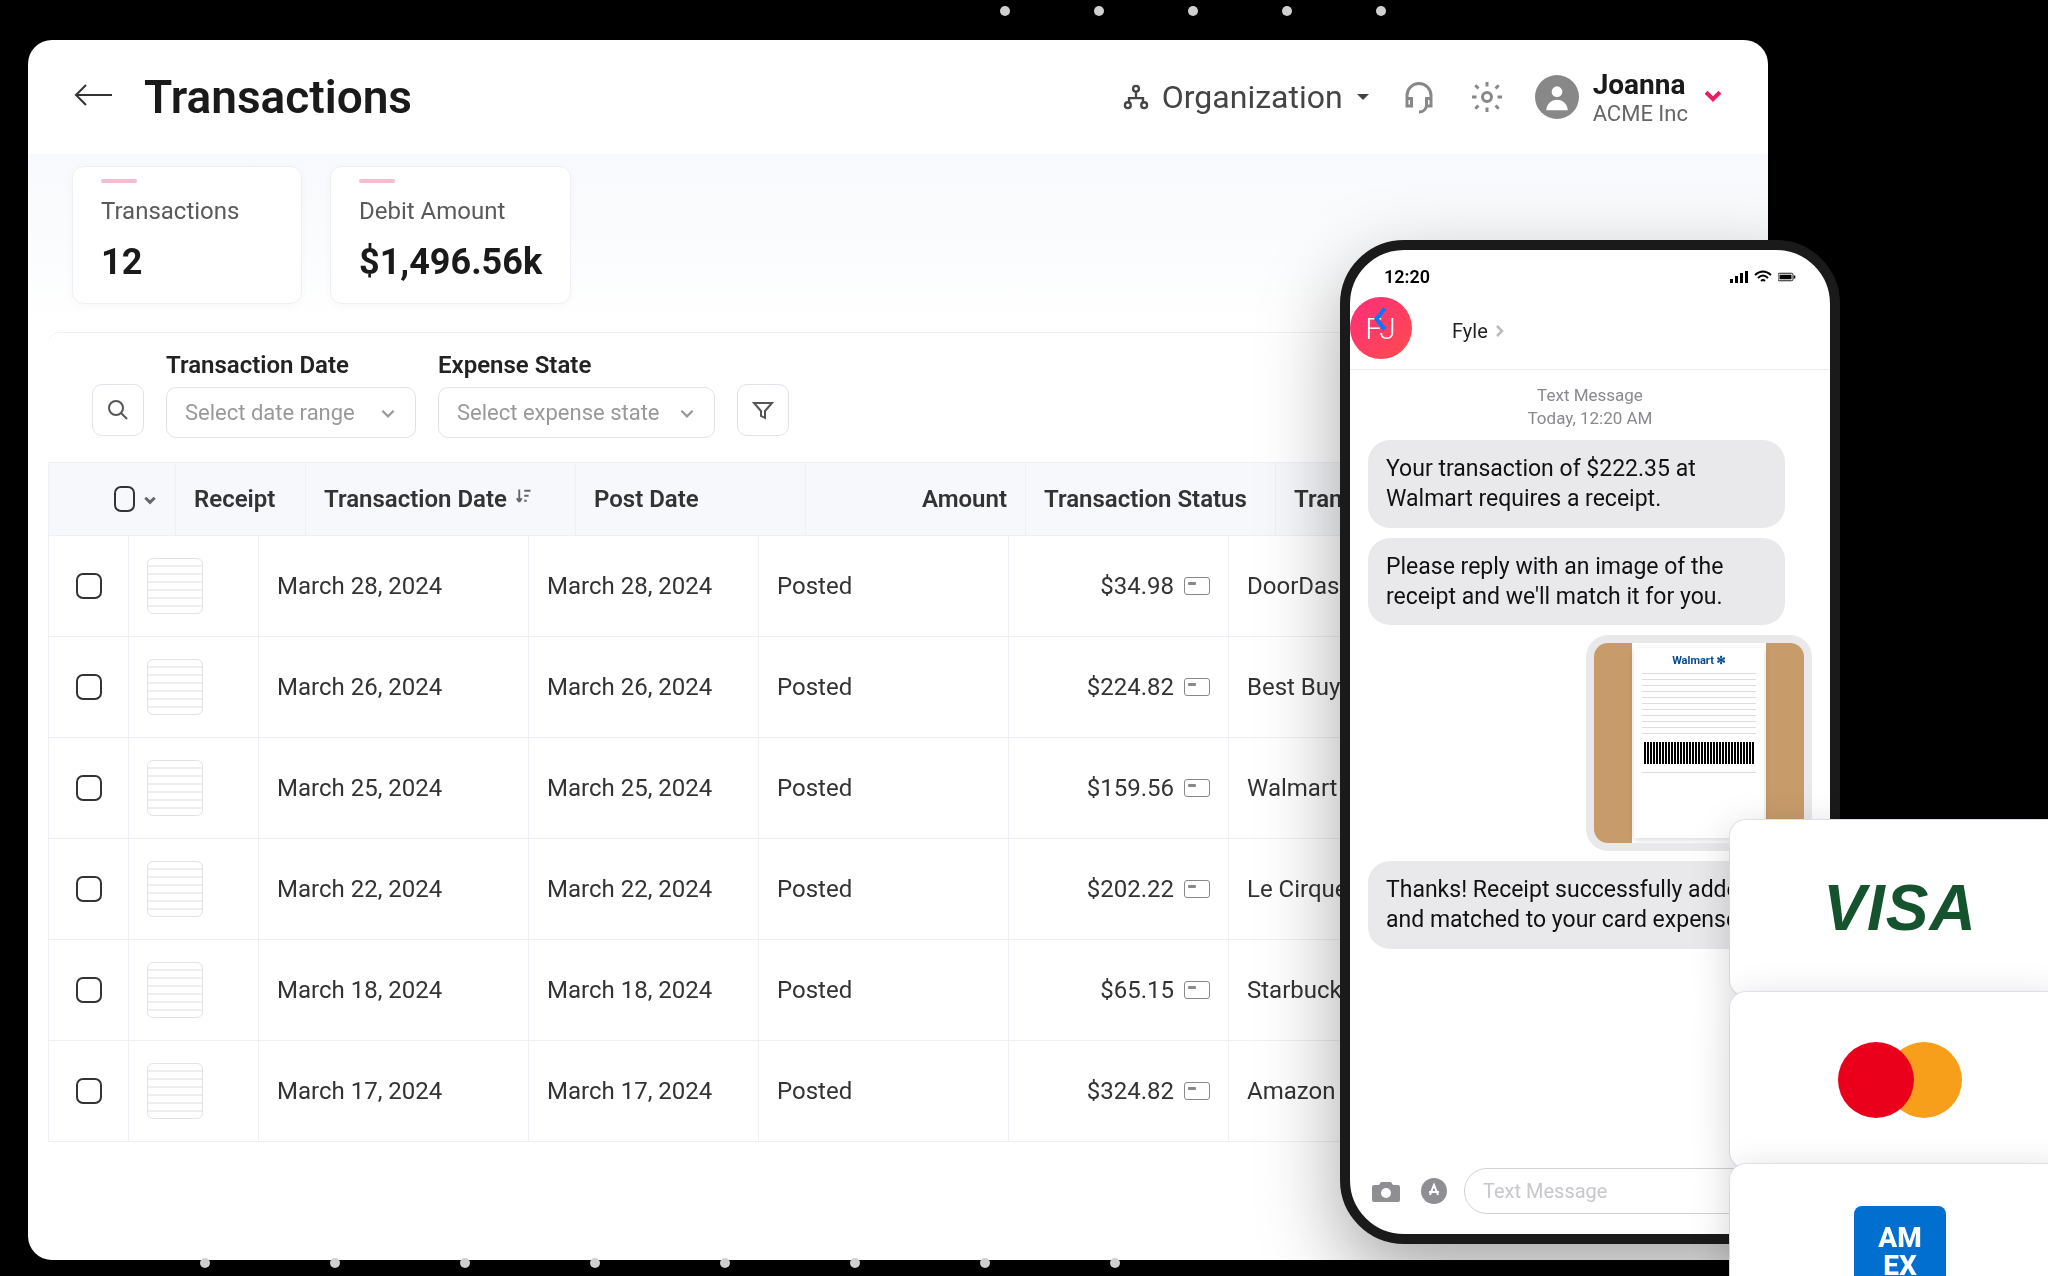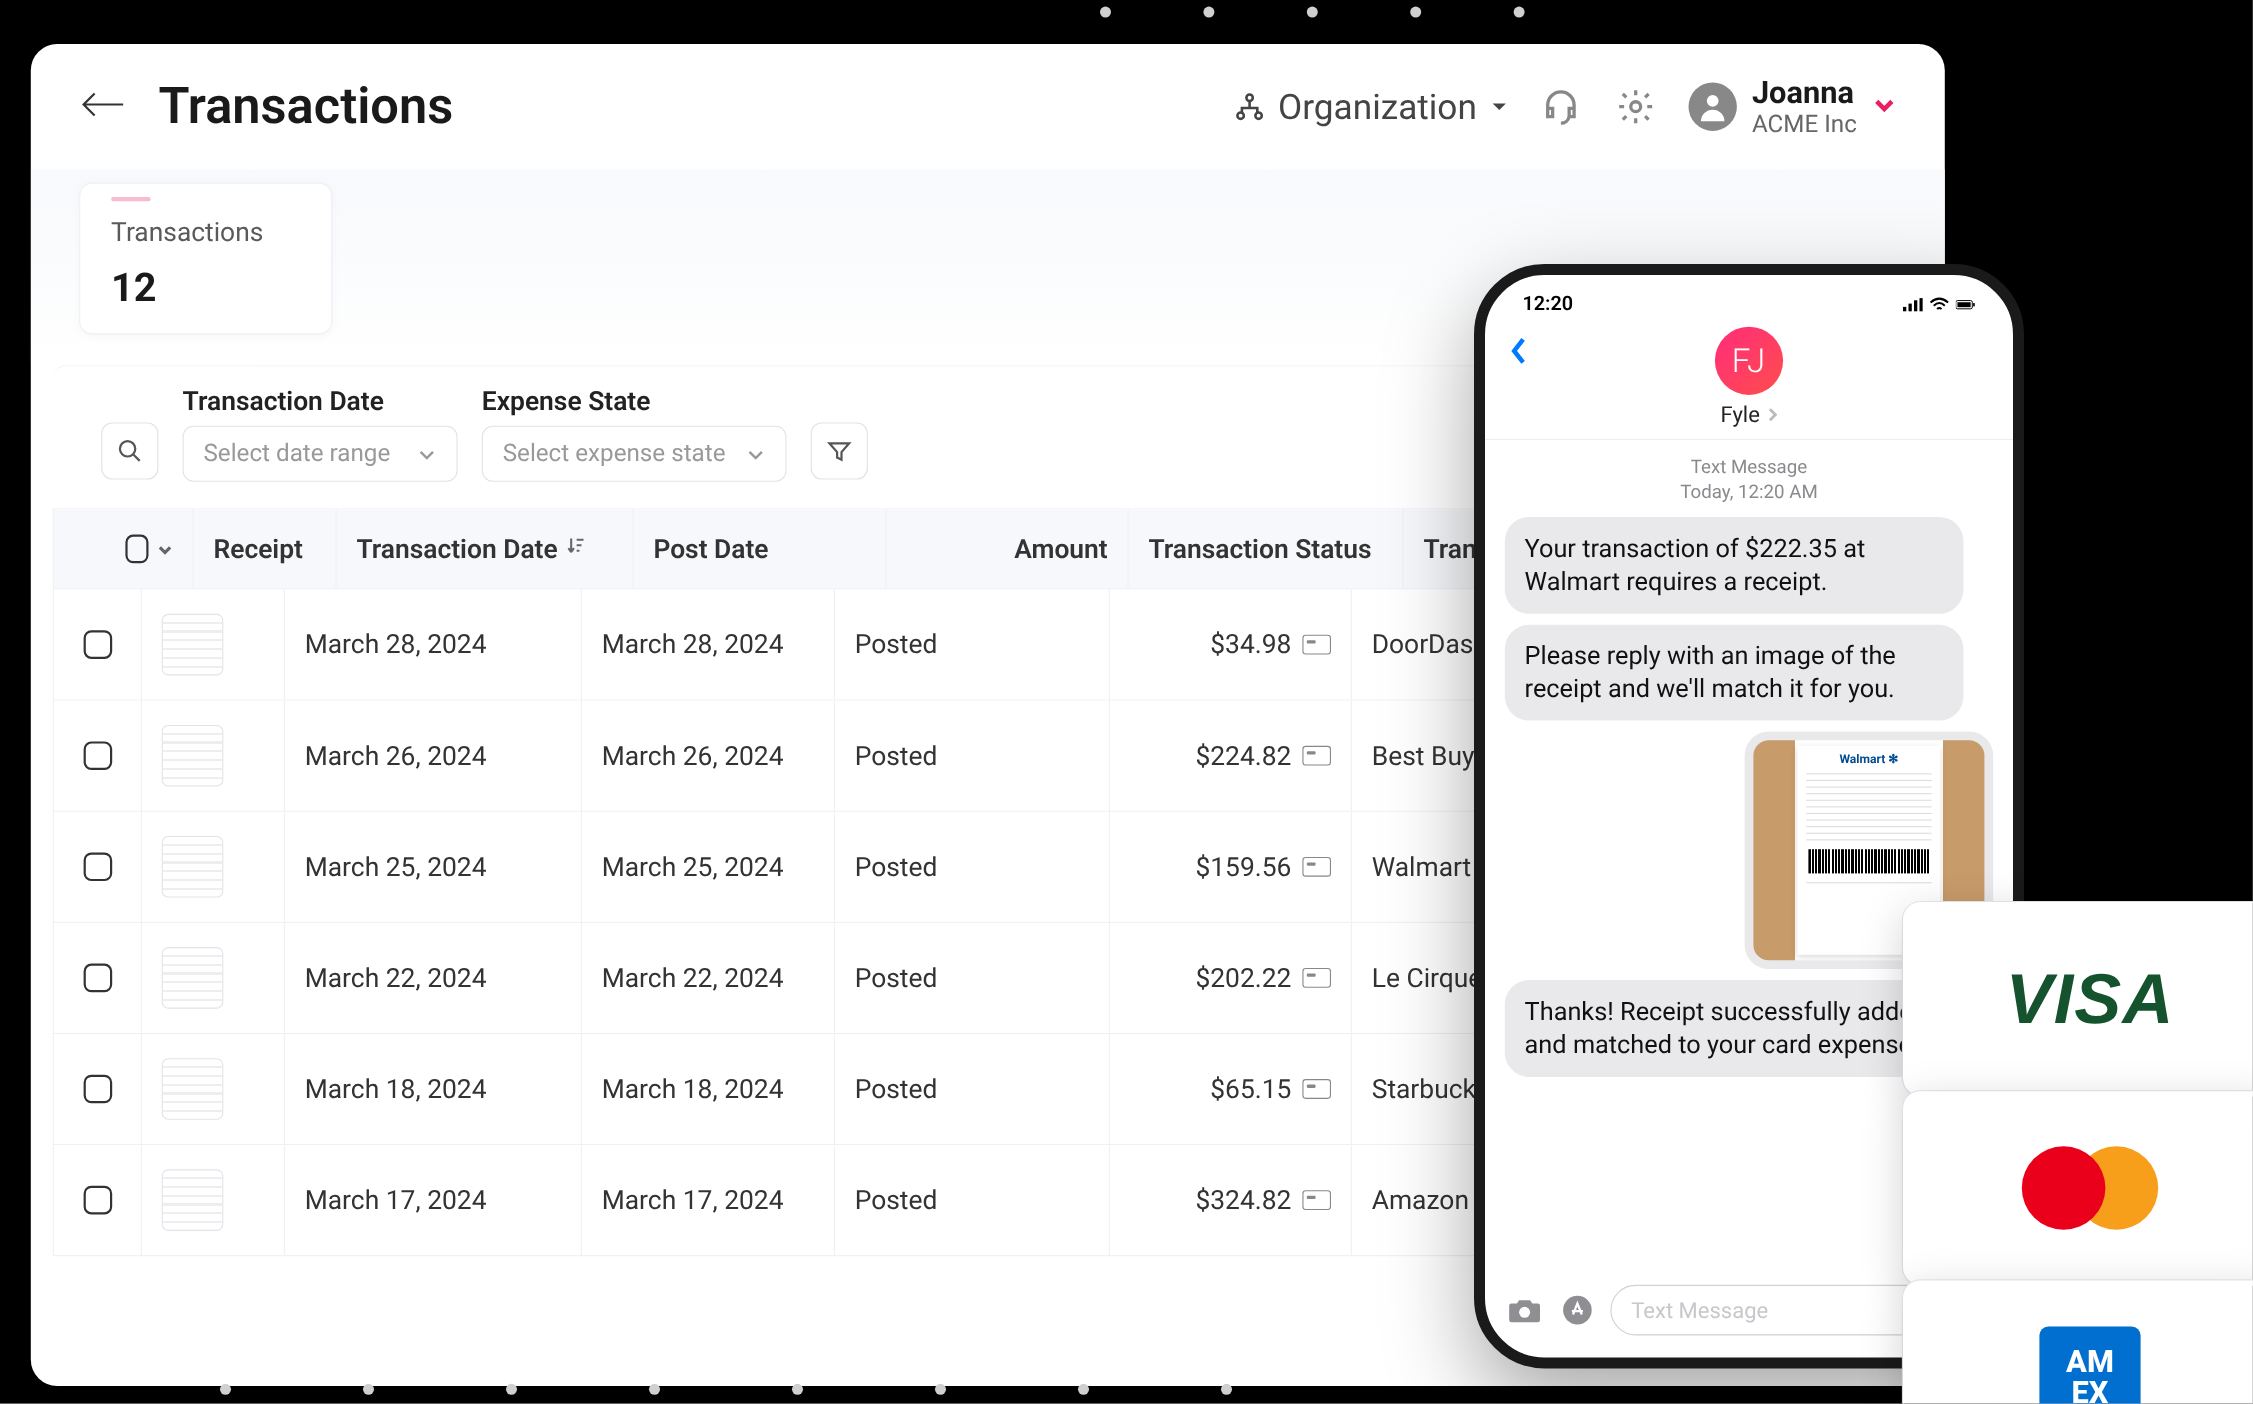--- a/index.html
+++ b/index.html
@@ -167,21 +167,21 @@
     border: 10px solid #1a1a1a;
     border-radius: 64px;
     overflow:hidden;
     z-index: 5;
     box-shadow: 0 30px 80px rgba(0,0,0,0.35);
   }
   .phone-status { display:flex; justify-content:space-between; padding: 16px 34px 6px; font-size:18px; font-weight:600; }
   .phone-status .right { display:flex; gap:6px; align-items:center; }
   .phone-status svg { width:18px; height:14px; }
   
-  .phone-header { display:flex; flex-direction:column; align-items:center; padding: 4px 0 10px; position:relative; border-bottom:1px solid #eee; }
+  .phone-header { display:flex; flex-direction:row; align-items:center; padding: 4px 0 10px; position:relative; border-bottom:1px solid #eee;gap:40px; }
   .phone-back { position:absolute; left:20px; top:12px; }
   .phone-back svg { width:20px; height:28px; stroke:#007aff; fill:none; stroke-width:3.5; }
   .phone-avatar {
     width:62px; height:62px; border-radius:50%;
     background: linear-gradient(135deg, #ff2d7a, #ff4d4d);
     display:flex; align-items:center; justify-content:center;
     color:#fff; font-size:30px; font-weight:300; letter-spacing:1px;
   }
   .phone-contact-row { display:flex; align-items:center; gap:6px; margin-top:6px; }
   .phone-contact { font-size:20px; color:#222; }
@@ -327,20 +327,24 @@
           </svg>
       </div>
     </div>
   </div>
 
   <div class="summary-cards">
     <div class="card">
       <div class="card-label">Transactions</div>
       <div class="card-value">12</div>
     </div>
+    <div class="card">
+      <div class="card-label">Debit Amount</div>
+      <div class="card-value">$1,496.56k</div>
+    </div>
   </div>
 
   <div class="filters-bar">
     <div class="search-btn">
       <svg viewBox="0 0 24 24">
           <circle cx="10" cy="10" r="7"></circle>
           <path d="M21 21 L15 15"></path>
         </svg>
     </div>
     <div class="filter-group">

